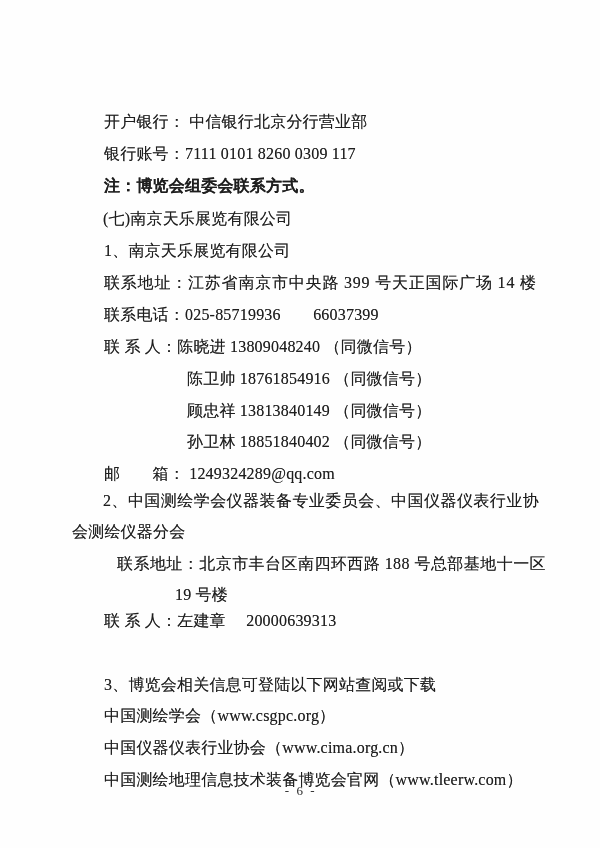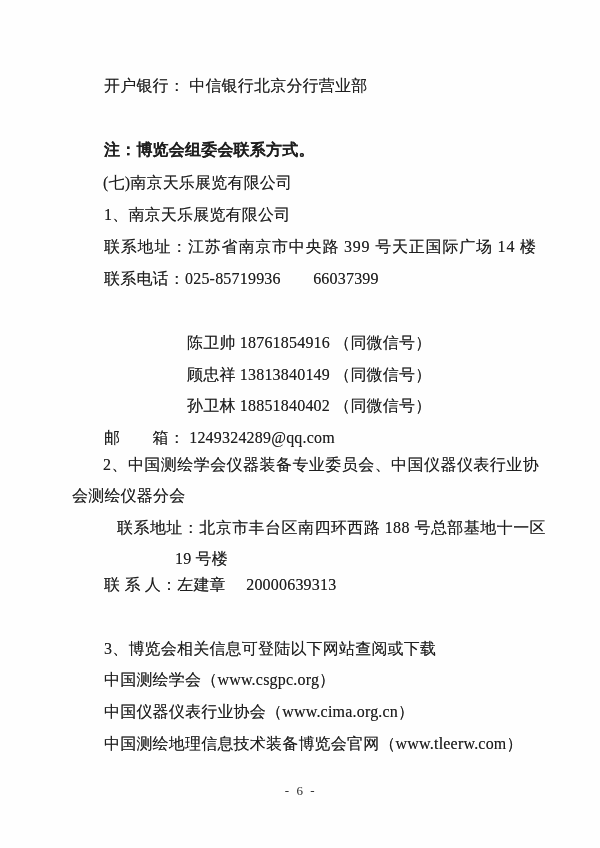--- a/index.html
+++ b/index.html
@@ -16,20 +16,21 @@
     font-family: "Liberation Serif", "DejaVu Serif", serif;
     color: #1e1e1e;
   }
   .ln {
     position: absolute;
     font-size: 16px;
     line-height: 1;
     white-space: pre;
     letter-spacing: 0.2px;
     text-shadow: 0 0 0.45px rgba(20,20,20,0.55);
+    margin-top: 36px;
   }
   .ln.bold {
     font-weight: bold;
     text-shadow: 0 0 0.6px rgba(0,0,0,0.7);
   }
   .ln.spread1 { letter-spacing: 0.8px; }
   .ln.spread2 { letter-spacing: 0.45px; }
   .footer-num {
     position: absolute;
     left: 50%;
@@ -41,31 +42,33 @@
     white-space: pre;
   }
 </style>
 </head>
 <body>
 
 <div class="page">
 
   <div class="ln" style="left:104px; top:78px">开户银行： 中信银行北京分行营业部</div>
 
+  <div class="ln" style="left:104px; top:110px">银行账号：7111 0101 8260 0309 117</div>
 
   <div class="ln bold" style="left:104px; top:142px">注：博览会组委会联系方式。</div>
 
   <div class="ln" style="left:103px; top:175px">(七)南京天乐展览有限公司</div>
 
   <div class="ln" style="left:104px; top:207px">1、南京天乐展览有限公司</div>
 
   <div class="ln spread1" style="left:104px; top:239px">联系地址：江苏省南京市中央路 399 号天正国际广场 14 楼</div>
 
   <div class="ln" style="left:104px; top:271px">联系电话：025-85719936　　66037399</div>
 
+  <div class="ln" style="left:104px; top:303px">联 系 人：陈晓进 13809048240 （同微信号）</div>
 
   <div class="ln" style="left:187px; top:335px">陈卫帅 18761854916 （同微信号）</div>
 
   <div class="ln" style="left:187px; top:367px">顾忠祥 13813840149 （同微信号）</div>
 
   <div class="ln" style="left:187px; top:398px">孙卫林 18851840402 （同微信号）</div>
 
   <div class="ln" style="left:104px; top:430px">邮　　箱： 1249324289@qq.com</div>
 
   <div class="ln spread2" style="left:103px; top:457px">2、中国测绘学会仪器装备专业委员会、中国仪器仪表行业协</div>

